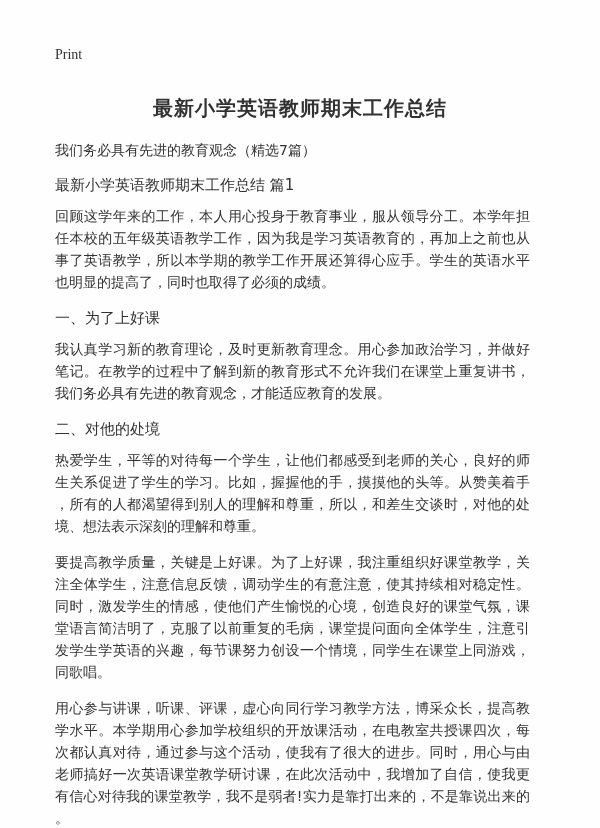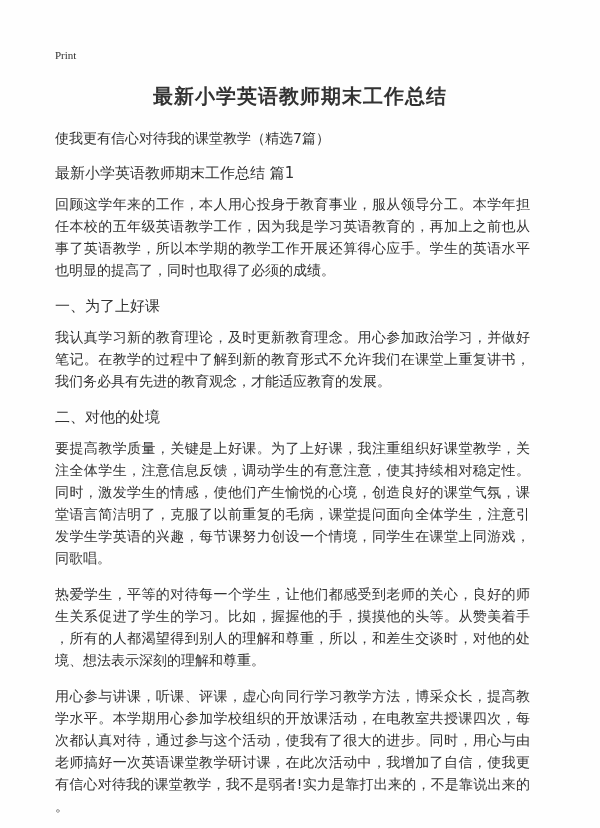--- a/index.html
+++ b/index.html
@@ -16,31 +16,31 @@
   }
   .page {
     box-sizing: border-box;
     width: 600px;
     height: 828px;
     padding: 44px 55px 0 55px;
   }
   .print-link {
     display: inline-block;
     font-family: "Liberation Serif", serif;
-    font-size: 11px;
+    font-size: 14px;
     color: #323232;
     text-decoration: none;
     cursor: pointer;
     margin: 0 0 4px 0;
   }
   .doc-title {
     font-size: 20px;
     font-weight: bold;
     text-align: center;
-    margin: 18px 0 0 0;
+    margin: 28px 0 0 0;
     letter-spacing: 1px;
   }
   .doc-subtitle {
     font-size: 14px;
     font-weight: normal;
     margin: 20px 0 0 0;
   }
   .section-heading {
     font-size: 15px;
     font-weight: normal;
@@ -56,27 +56,27 @@
   }
 </style>
 </head>
 <body>
 
 <div class="page">
   <a class="print-link">Print</a>
 
   <h1 class="doc-title">最新小学英语教师期末工作总结</h1>
 
-  <p class="doc-subtitle">使我更有信心对待我的课堂教学（精选7篇）</p>
+  <p class="doc-subtitle">我们务必具有先进的教育观念（精选7篇）</p>
 
   <div id="article-blocks">
       <h3 class="section-heading">最新小学英语教师期末工作总结 篇1</h3>
       <p class="para">回顾这学年来的工作，本人用心投身于教育事业，服从领导分工。本学年担任本校的五年级英语教学工作，因为我是学习英语教育的，再加上之前也从事了英语教学，所以本学期的教学工作开展还算得心应手。学生的英语水平也明显的提高了，同时也取得了必须的成绩。</p>
       <h3 class="section-heading">一、为了上好课</h3>
       <p class="para">我认真学习新的教育理论，及时更新教育理念。用心参加政治学习，并做好笔记。在教学的过程中了解到新的教育形式不允许我们在课堂上重复讲书，我们务必具有先进的教育观念，才能适应教育的发展。</p>
       <h3 class="section-heading">二、对他的处境</h3>
+      <p class="para">热爱学生，平等的对待每一个学生，让他们都感受到老师的关心，良好的师生关系促进了学生的学习。比如，握握他的手，摸摸他的头等。从赞美着手，所有的人都渴望得到别人的理解和尊重，所以，和差生交谈时，对他的处境、想法表示深刻的理解和尊重。</p>
       <p class="para">要提高教学质量，关键是上好课。为了上好课，我注重组织好课堂教学，关注全体学生，注意信息反馈，调动学生的有意注意，使其持续相对稳定性。同时，激发学生的情感，使他们产生愉悦的心境，创造良好的课堂气氛，课堂语言简洁明了，克服了以前重复的毛病，课堂提问面向全体学生，注意引发学生学英语的兴趣，每节课努力创设一个情境，同学生在课堂上同游戏，同歌唱。</p>
-      <p class="para">热爱学生，平等的对待每一个学生，让他们都感受到老师的关心，良好的师生关系促进了学生的学习。比如，握握他的手，摸摸他的头等。从赞美着手，所有的人都渴望得到别人的理解和尊重，所以，和差生交谈时，对他的处境、想法表示深刻的理解和尊重。</p>
       <p class="para">用心参与讲课，听课、评课，虚心向同行学习教学方法，博采众长，提高教学水平。本学期用心参加学校组织的开放课活动，在电教室共授课四次，每次都认真对待，通过参与这个活动，使我有了很大的进步。同时，用心与由老师搞好一次英语课堂教学研讨课，在此次活动中，我增加了自信，使我更有信心对待我的课堂教学，我不是弱者!实力是靠打出来的，不是靠说出来的。</p>
       <h3 class="section-heading">三、课堂语言简洁明了</h3>
       <p class="para">本学期我校的继续教育工作开展的扎扎实实，有实效。我能认真学习有关书籍，做好笔记。同时，校园的博客风很浓，我也爱上了博客，喜欢在那里抒发我的情感，展现我的教学实际和反思。</p>
     </div>
 </div>
 
 </body></html>

